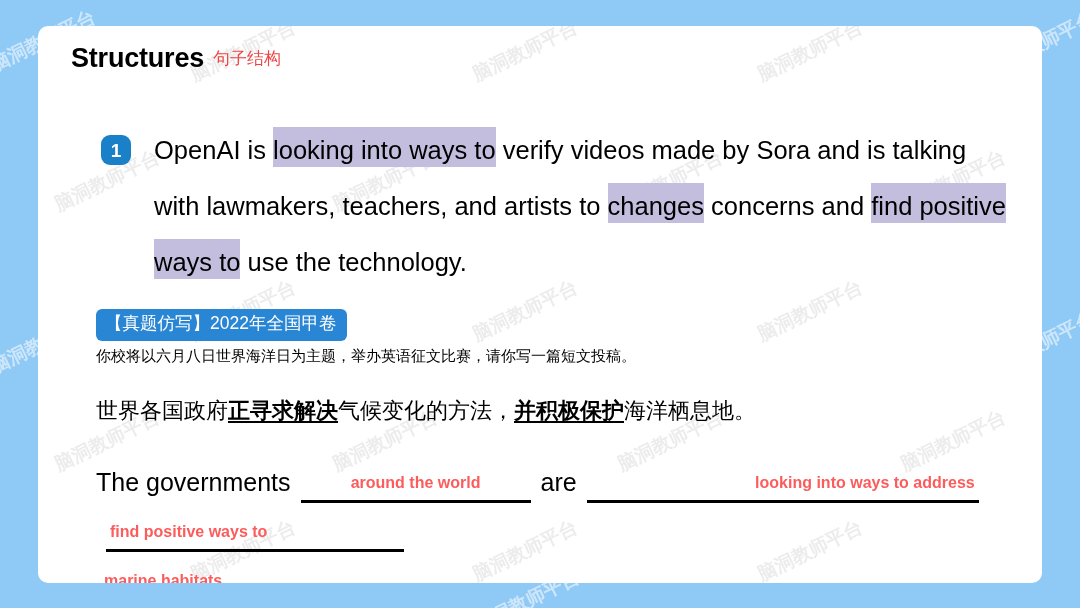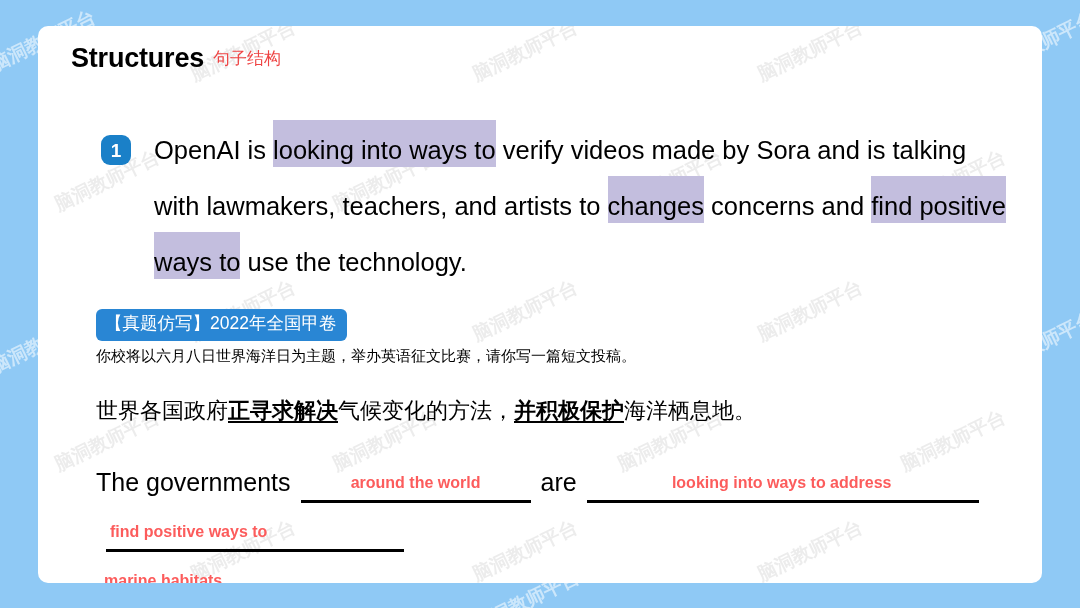--- a/index.html
+++ b/index.html
@@ -74,21 +74,21 @@
   }
   #structure-sentence {
     margin-left: 92px;
     font-size: 25.5px;
     line-height: 56px;
     color: #000000;
     white-space: normal;
   }
   .hl {
     background: #c3bede;
-    padding: 16px 0 3px 0;
+    padding: 9px 0 3px 0;
   }
 
   
   #exam-tag {
     position: absolute;
     left: 58px;
     top: 283px;
     height: 32px;
     line-height: 28px;
     padding: 0 11px 0 9px;
@@ -149,21 +149,21 @@
     color: #fc5c5c;
     font-weight: bold;
     font-size: 16px;
     border-bottom: 3px solid #000000;
     text-align: center;
     padding: 0 4px 4px 4px;
     box-sizing: border-box;
     line-height: 26px;
   }
   .blank.w1 { width: 230px; }
-  .blank.w2 { width: 392px; text-align: center; padding-left: 2px; }
+  .blank.w2 { width: 392px; text-align: right; padding-left: 2px; }
   .blank.w3 { width: 298px; text-align: left; padding-left: 4px; }
   .blank.w4 { width: 303px; text-align: left; padding-left: 8px; }
   .sp { display: inline-block; width: 10px; }
   .period {
     padding-bottom: 6px;
     padding-left: 2px;
   }
 
   
   .wm {

